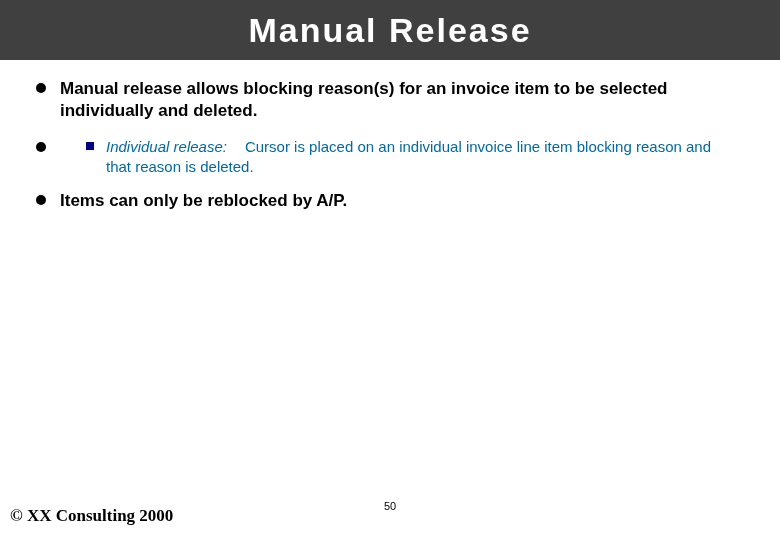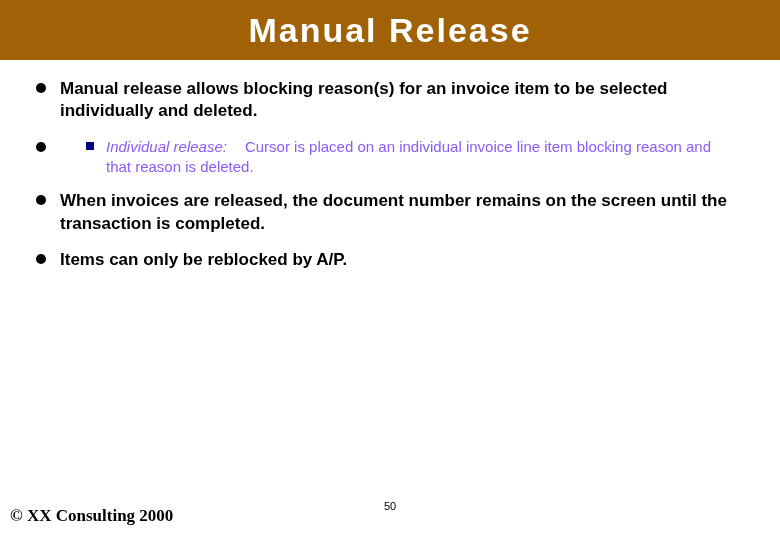--- a/index.html
+++ b/index.html
@@ -1,25 +1,25 @@
 <!DOCTYPE html>
 <html><head>
 <meta charset="utf-8">
 <style>
   * { box-sizing: border-box; margin: 0; padding: 0; }
   html, body { width: 780px; height: 540px; background: #ffffff; font-family: Arial, Helvetica, sans-serif; overflow: hidden; }
   .slide { width: 780px; height: 540px; background: #ffffff; position: relative; }
-  .title-bar { width: 100%; height: 60px; background: #a16207; display: flex; align-items: center; justify-content: center; }
+  .title-bar { width: 100%; height: 60px; background: #404040; display: flex; align-items: center; justify-content: center; }
   .title-text { color: #ffffff; font-family: "SimHei", "Arial Black", Arial, sans-serif; font-size: 34px; font-weight: bold; letter-spacing: 2px; }
   .content { padding: 18px 40px 0 32px; }
   ul.main { list-style: none; }
   ul.main > li { position: relative; padding-left: 28px; margin-bottom: 14px; font-size: 17px; font-weight: bold; color: #000000; line-height: 1.32; }
   ul.main > li::before { content: ""; position: absolute; left: 4px; top: 5px; width: 10px; height: 10px; background: #000000; border-radius: 50%; }
   ul.sub { list-style: none; margin-top: 10px; margin-left: 24px; }
-  ul.sub > li { position: relative; padding-left: 22px; margin-bottom: 10px; font-size: 15px; font-weight: normal; color: #8b5cf6; line-height: 1.32; }
+  ul.sub > li { position: relative; padding-left: 22px; margin-bottom: 10px; font-size: 15px; font-weight: normal; color: #0369a1; line-height: 1.32; }
   ul.sub > li::before { content: ""; position: absolute; left: 2px; top: 5px; width: 8px; height: 8px; background: #000080; }
   .sub-label { font-style: italic; display: inline; }
   .sub-desc { display: inline; }
   .gap { display: inline-block; width: 18px; }
   .footer-left { position: absolute; left: 10px; bottom: 14px; font-size: 17px; font-family: "Times New Roman", serif; color: #000000; font-weight: bold; }
   .footer-center { position: absolute; left: 0; right: 0; bottom: 28px; text-align: center; font-size: 11px; font-family: Arial, sans-serif; color: #000000; }
 </style>
 </head>
 <body>
 <div class="slide">
@@ -31,21 +31,20 @@
   <div class="content">
     <ul class="main">
       <li><span>Manual release allows blocking reason(s) for an invoice item to be selected individually and deleted.</span></li>
       <li>
         <ul class="sub">
           <li>
             <span class="sub-label">Individual release:</span><span class="gap"></span><span class="sub-desc">Cursor is placed on an individual invoice line item blocking reason and that reason is deleted.</span>
           </li>
         </ul>
       </li>
-      <li><span>When invoices are released, the document number remains on the screen until the transaction is completed.</span></li>
       <li><span>Items can only be reblocked by A/P.</span></li>
     </ul>
   </div>
 
   <div class="footer-left">© XX Consulting 2000</div>
   <div class="footer-center">50</div>
 
 </div>
 
 </body></html>

